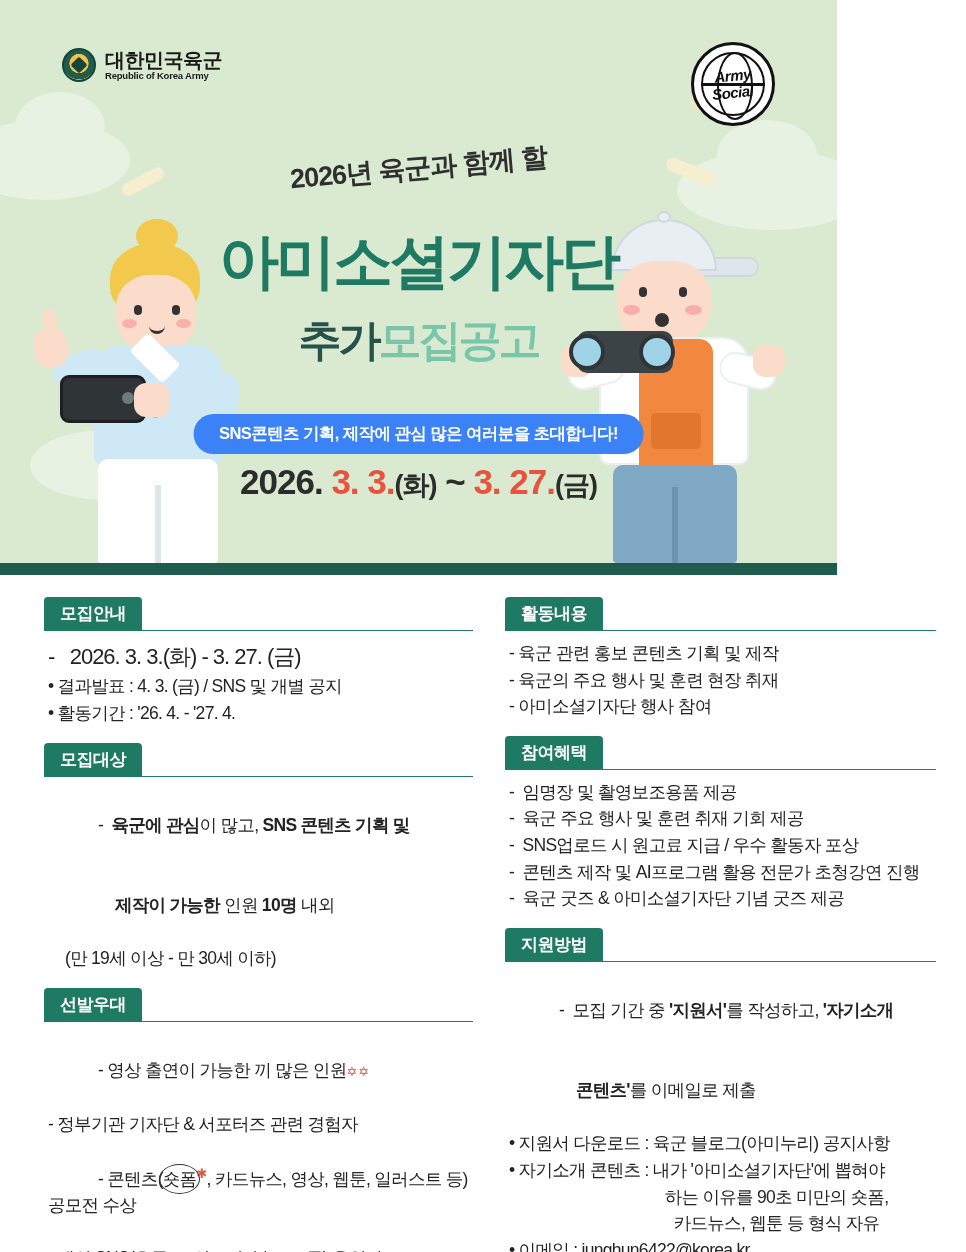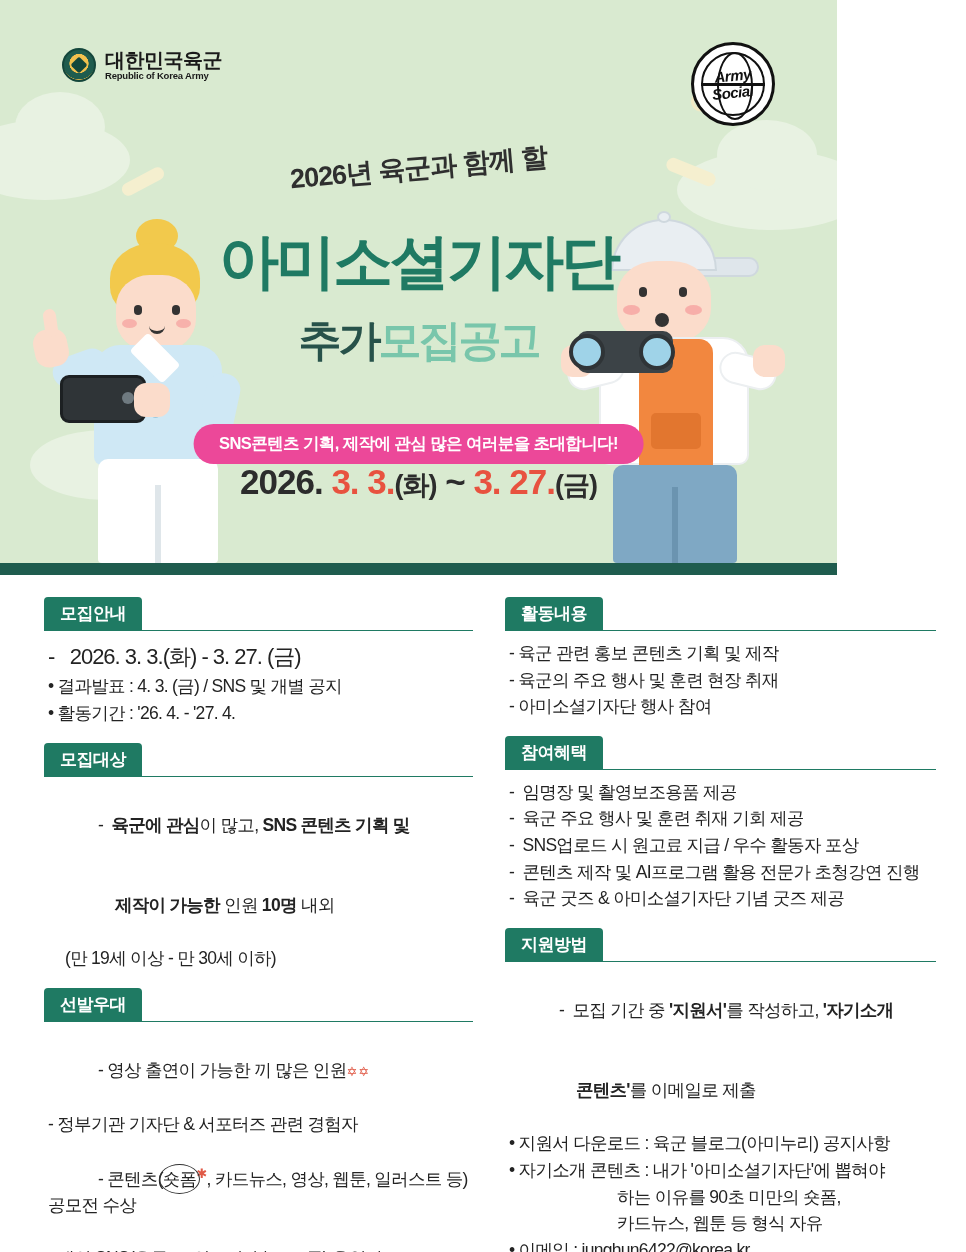--- a/index.html
+++ b/index.html
@@ -125,22 +125,22 @@
   .hero-subtitle {
     position: absolute; left: 0; right: 0; top: 312px;
     text-align: center;
     font-size: 43px; font-weight: bold;
     letter-spacing: -3px;
   }
   .hero-subtitle .dark { color: #27524a; }
   .hero-subtitle .light { color: #79c6ab; }
 
   .hero-pill {
-    position: absolute; left: 50%; top: 424px; transform: translateX(-50%);
-    background: #ec4899; color: #ffffff;
+    position: absolute; left: 50%; top: 414px; transform: translateX(-50%);
+    background: #3b82f6; color: #ffffff;
     font-size: 16.5px; font-weight: bold;
     padding: 9px 26px; border-radius: 22px;
     white-space: nowrap; letter-spacing: -0.6px;
   }
   .hero-dates {
     position: absolute; left: 0; right: 0; top: 462px;
     text-align: center;
     font-size: 35px; font-weight: bold; color: #2c2c2c;
     letter-spacing: -1px;
   }
@@ -311,21 +311,21 @@
   }
   .sec-body { padding-left: 4px; }
 
   .line {
     font-size: 17.5px; color: #232323;
     line-height: 1.52; letter-spacing: -0.7px;
     white-space: pre-wrap;
   }
   .line.big { font-size: 22px; letter-spacing: -1px; }
   .line.indent { padding-left: 17px; }
-  .line.indent2 { padding-left: 108px; }
+  .line.indent2 { padding-left: 108px; text-align: center; }
   .b { font-weight: bold; margin-top: 13px; }
   .circled {
     position: relative;
     display: inline-block;
     font-weight: normal;
   }
   .circled::after {
     content: "";
     position: absolute; left: -4px; top: -2px; right: -4px; bottom: -2px;
     border: 1.6px solid #333; border-radius: 50%;

